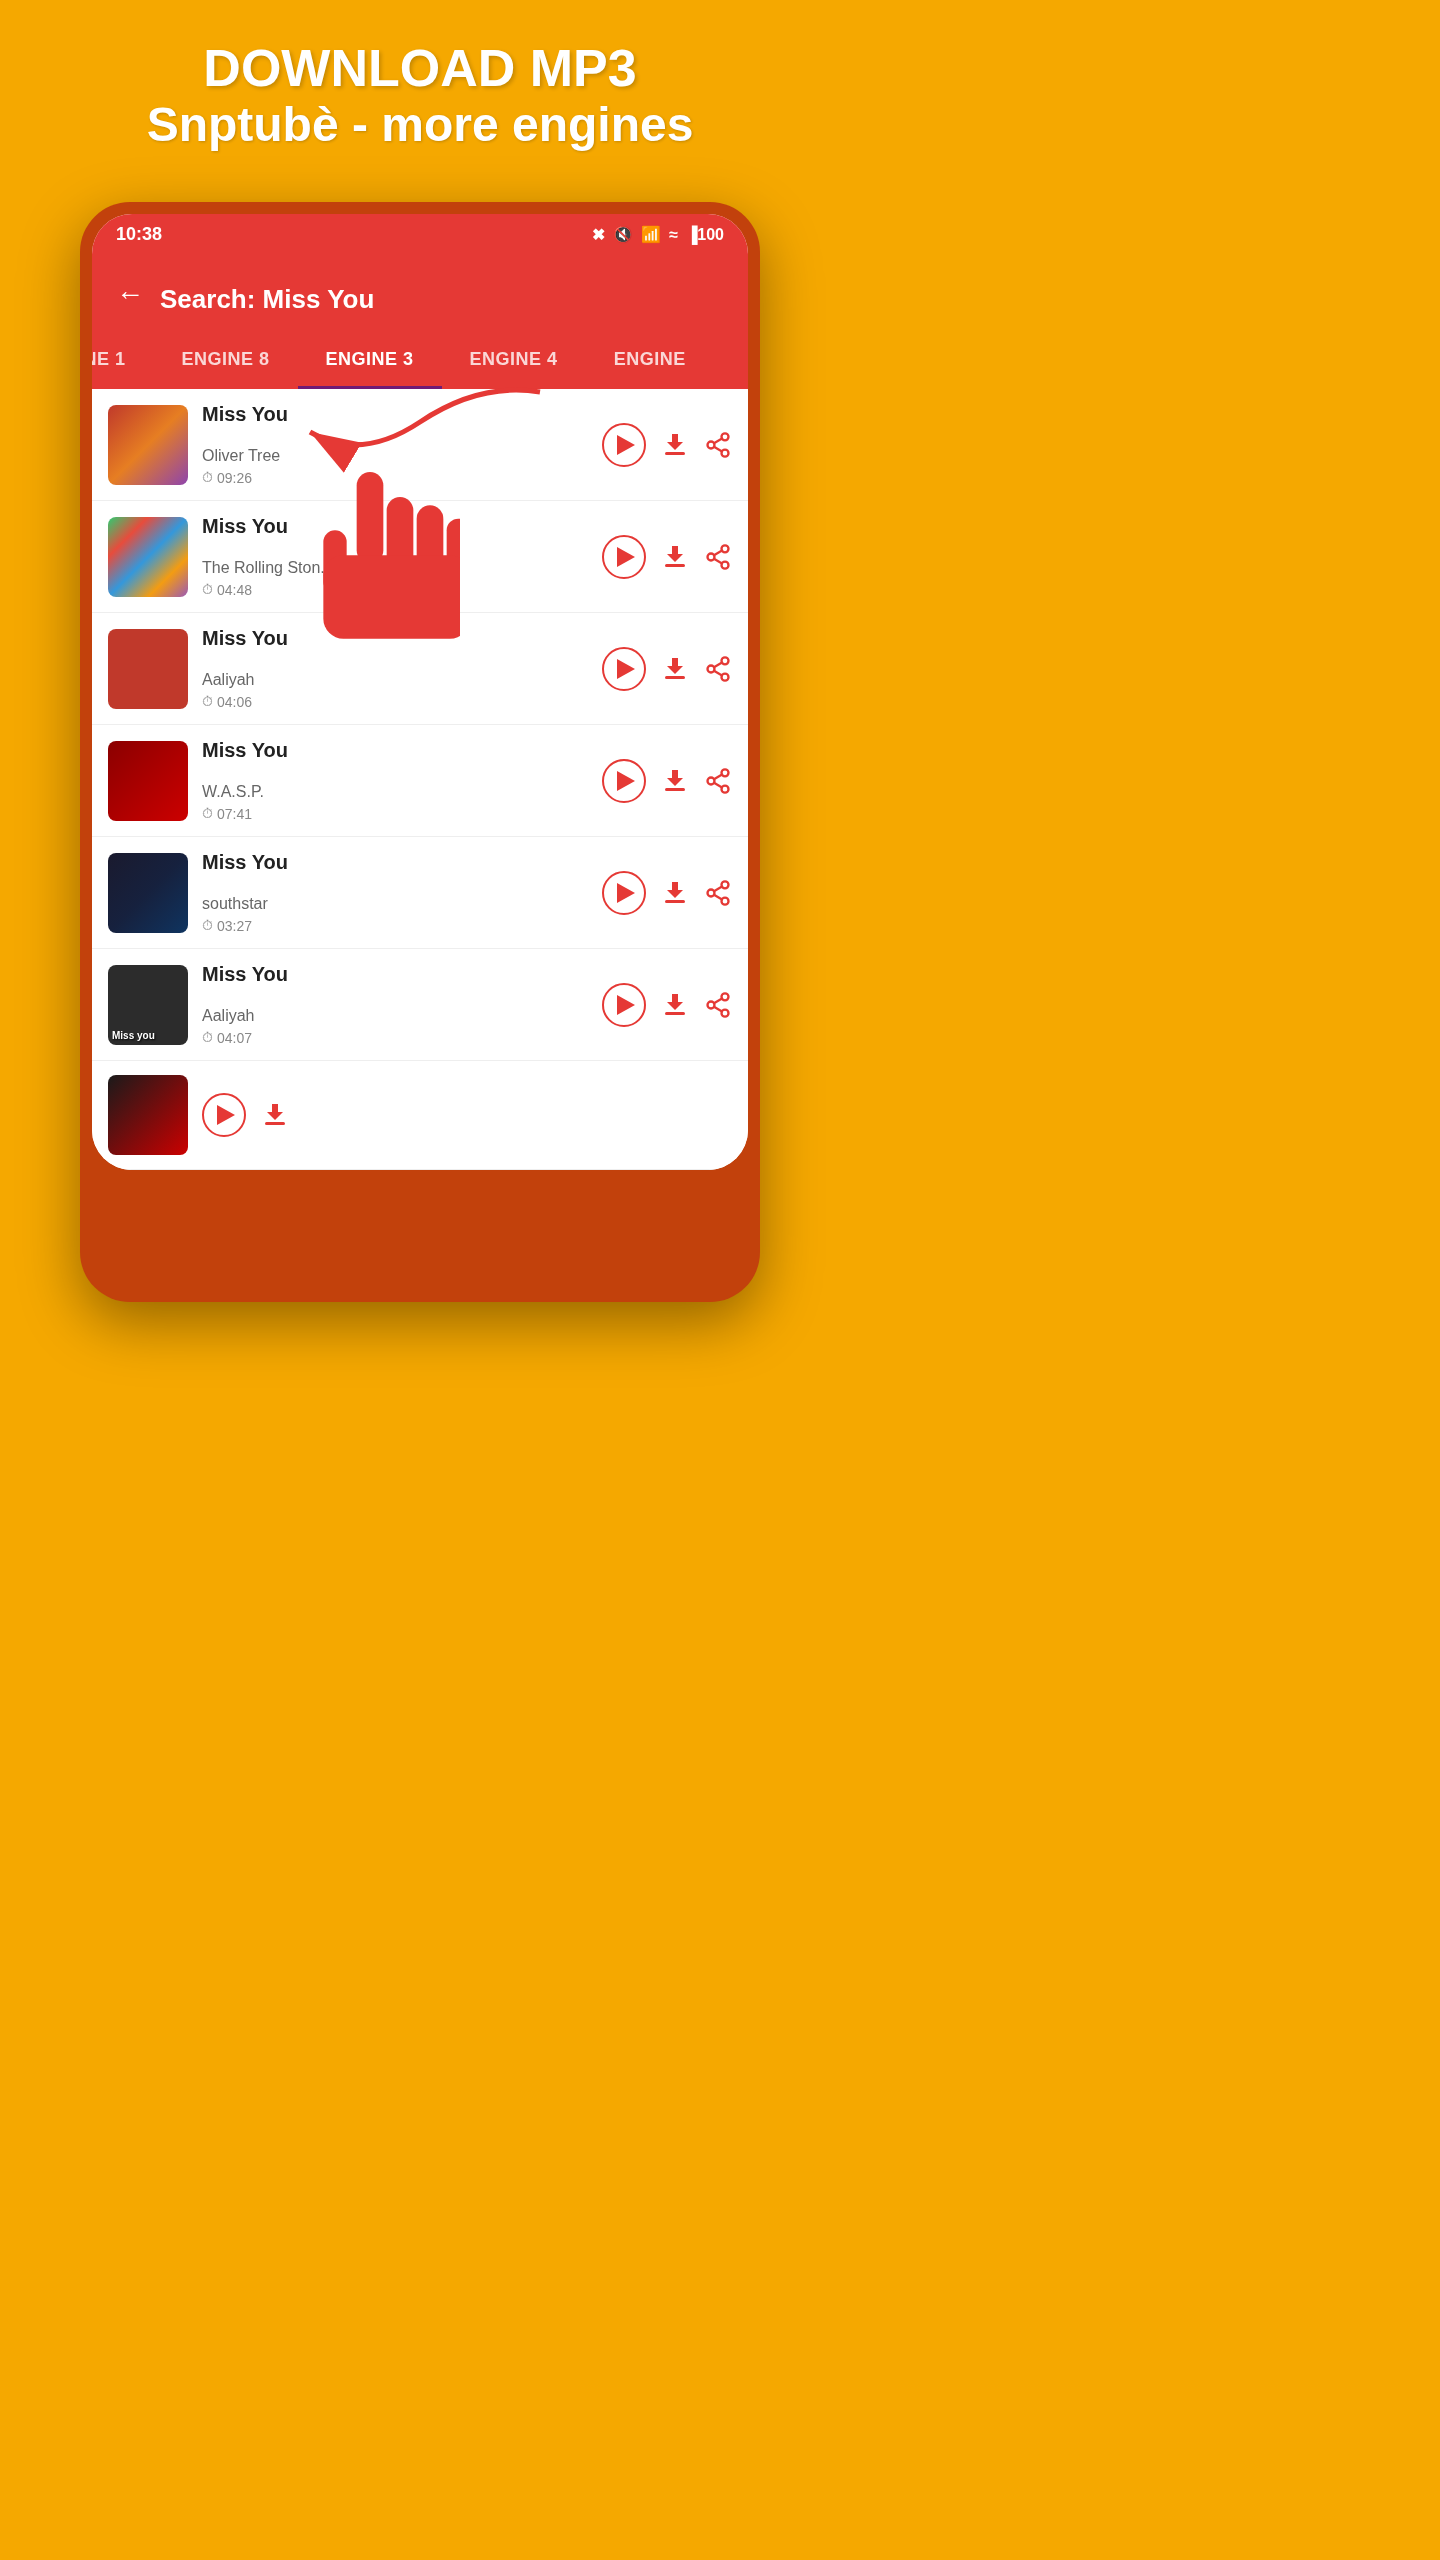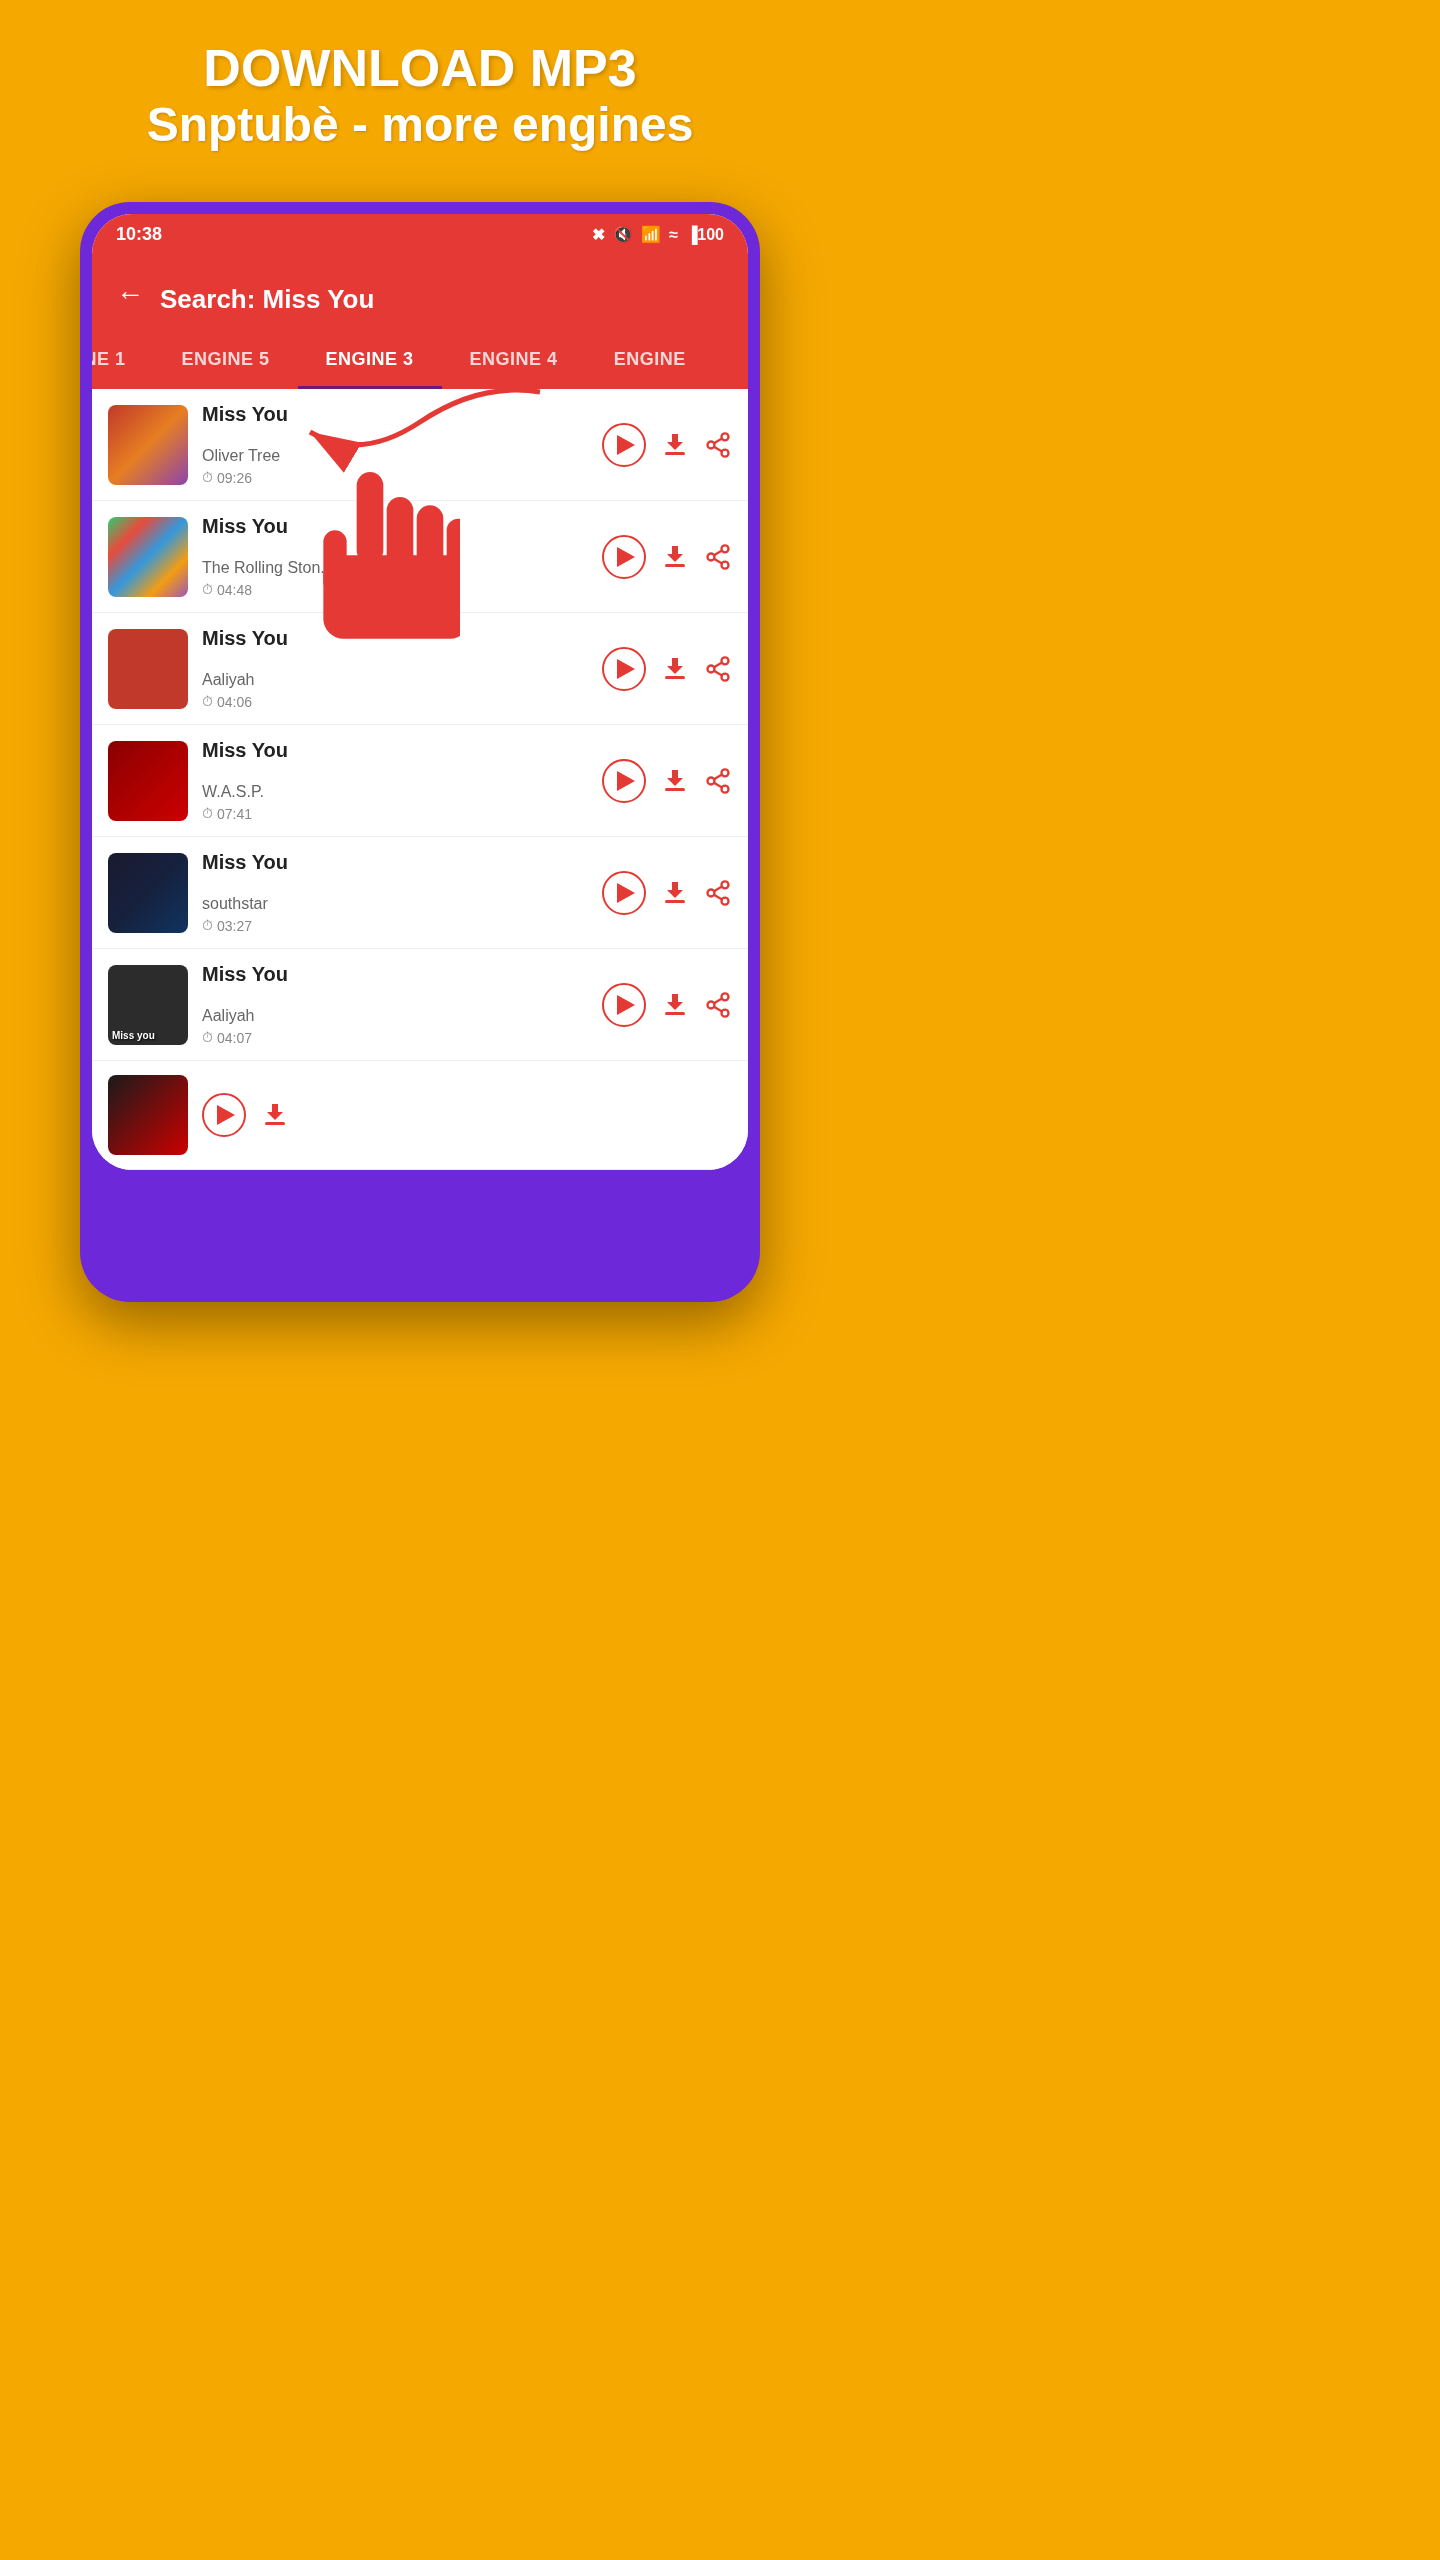--- a/index.html
+++ b/index.html
@@ -32,21 +32,21 @@
       font-weight: 700;
       color: white;
       margin-top: 0;
       text-shadow: 1px 1px 3px rgba(0,0,0,0.2);
     }
 
     
     .phone-frame {
       width: 680px;
       min-height: 1100px;
-      background: #6d28d9;
+      background: #c2410c;
       border-radius: 50px;
       padding: 12px;
       margin-top: 30px;
       position: relative;
       box-shadow: 0 20px 60px rgba(0,0,0,0.4);
     }
 
     .phone-screen {
       background: white;
       border-radius: 40px;
@@ -303,21 +303,21 @@
       <div class="app-header">
         <span class="back-arrow">←</span>
         <span class="search-title">
           <span>Search: </span><span>Miss You</span>
         </span>
       </div>
 
       <div class="engine-tabs-wrapper">
         <div class="engine-tabs">
           <div class="engine-tab">NGINE 1</div>
-          <div class="engine-tab">ENGINE 5</div>
+          <div class="engine-tab">ENGINE 8</div>
           <div class="engine-tab active">ENGINE 3</div>
           <div class="engine-tab">ENGINE 4</div>
           <div class="engine-tab">ENGINE</div>
         </div>
       </div>
 
       <div class="song-list">
 
         <div class="song-item">
           <div class="song-thumbnail thumb-1"></div>

